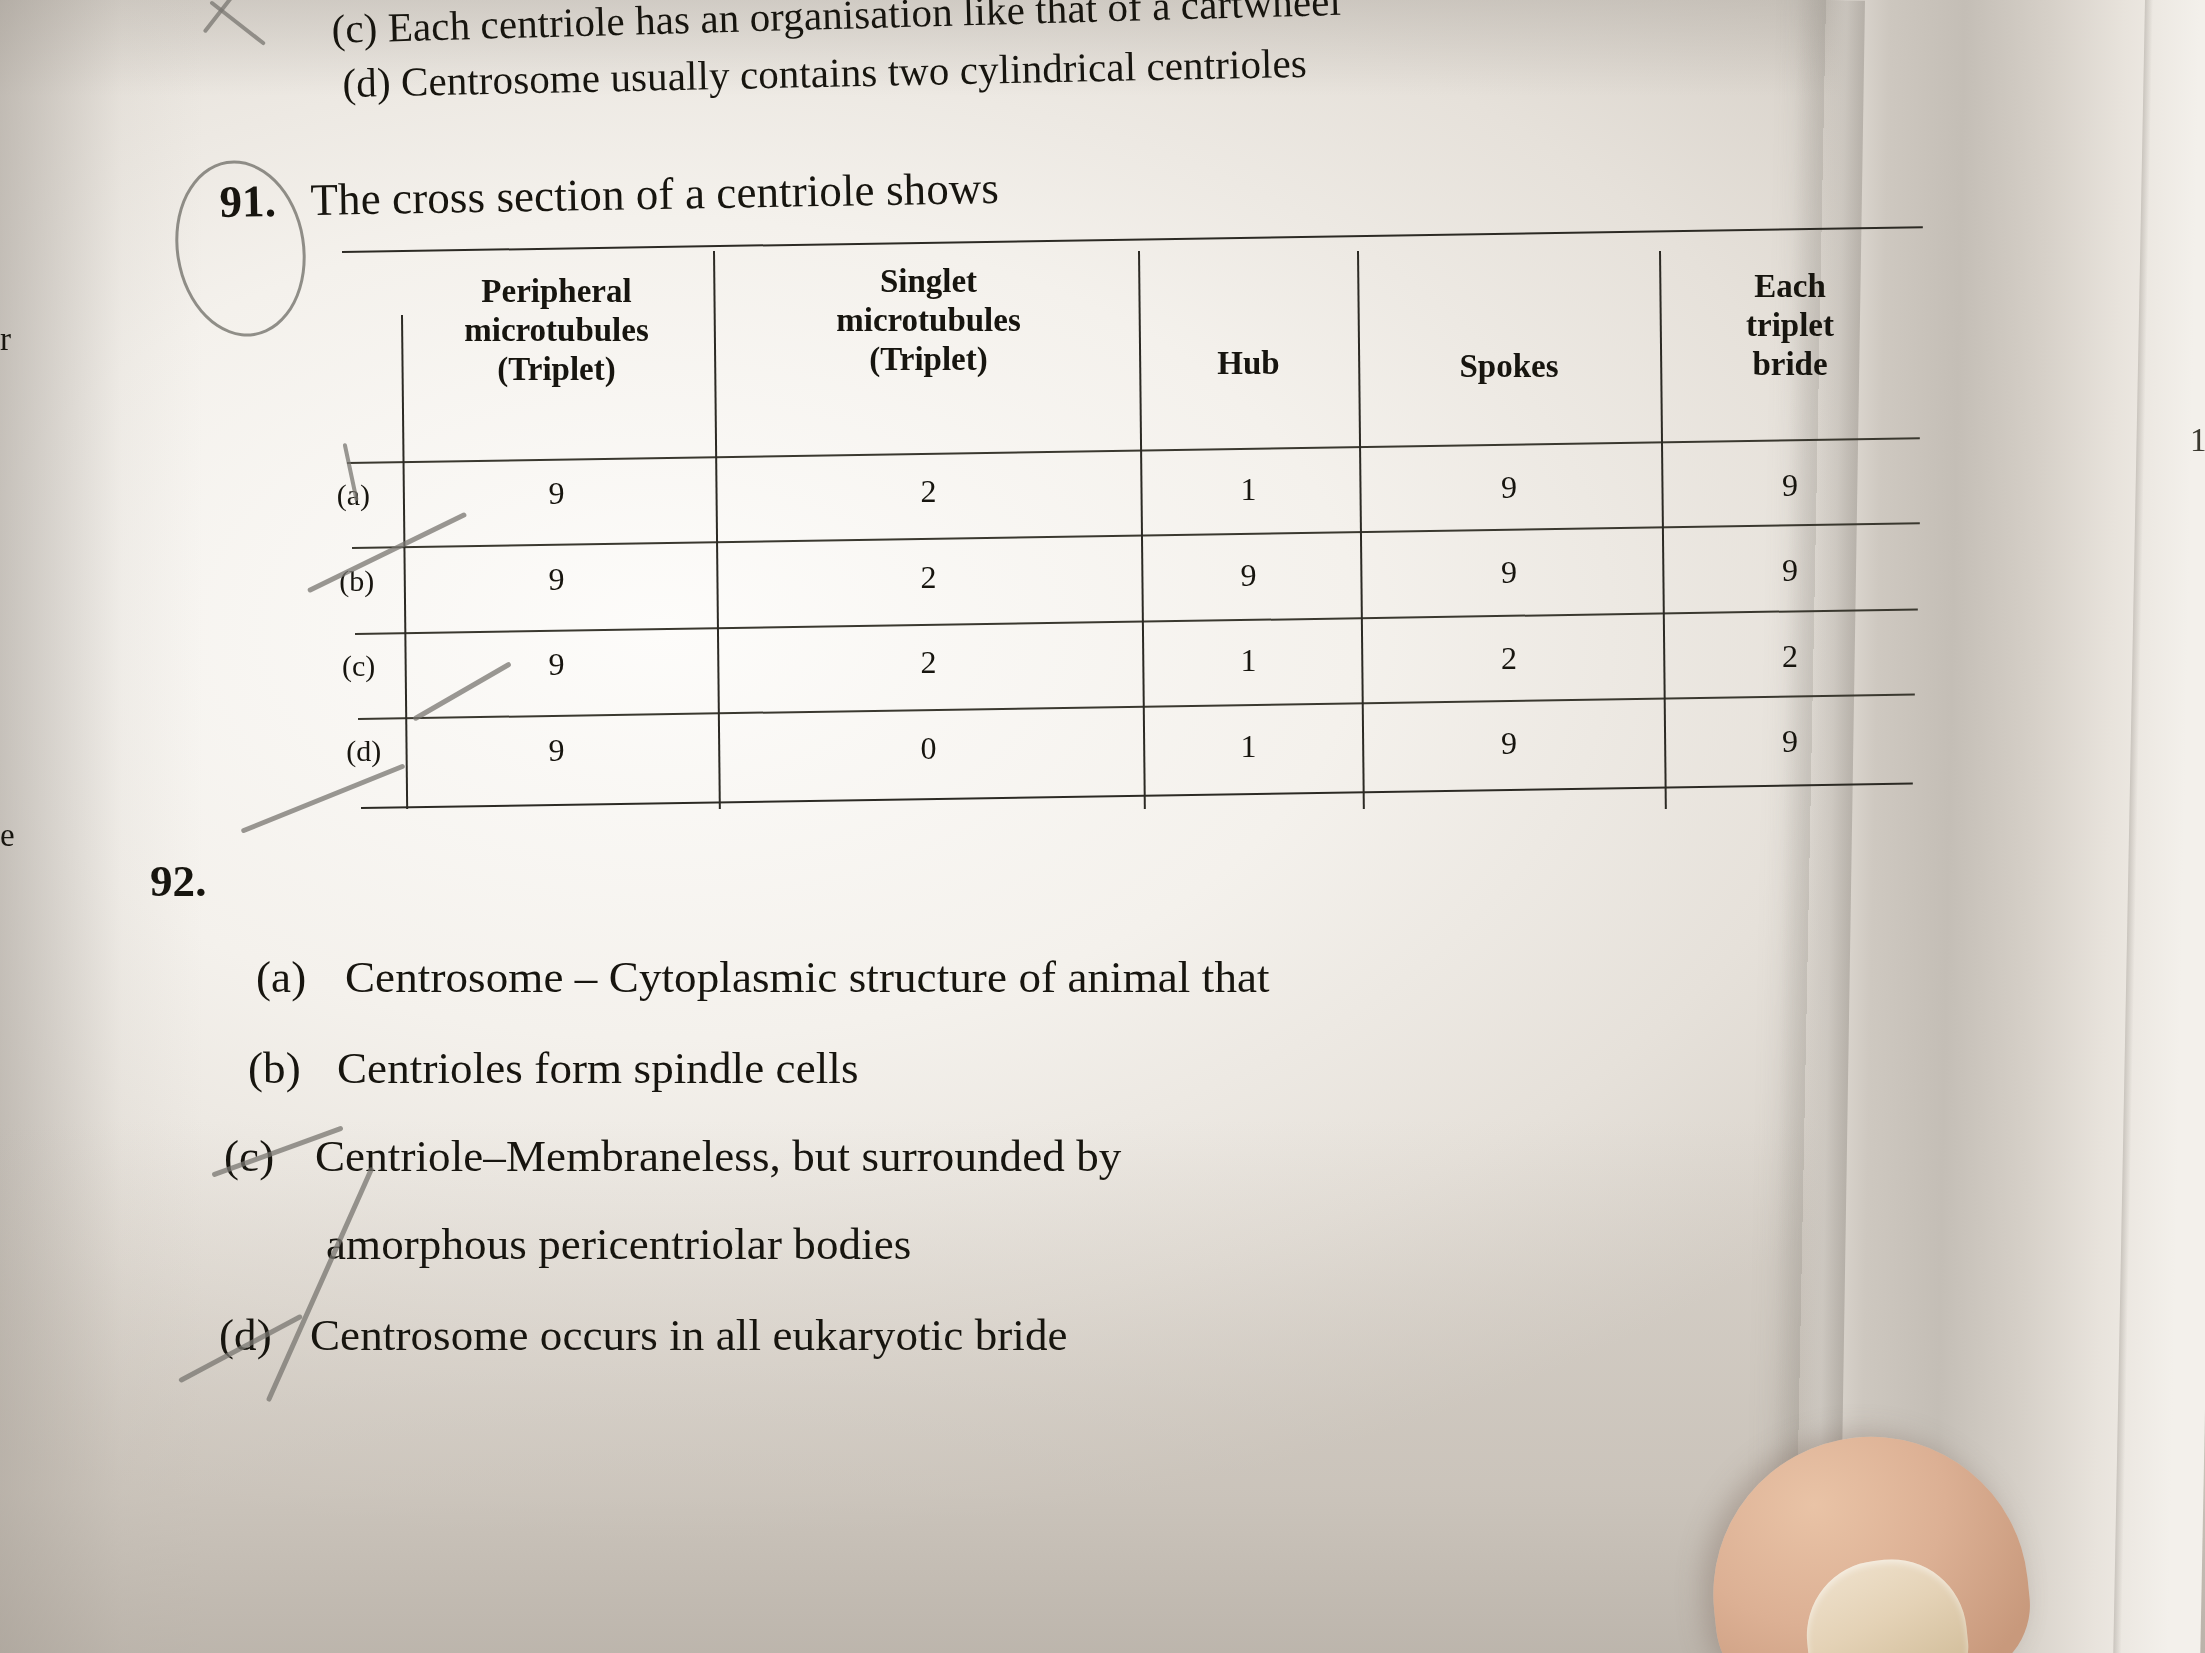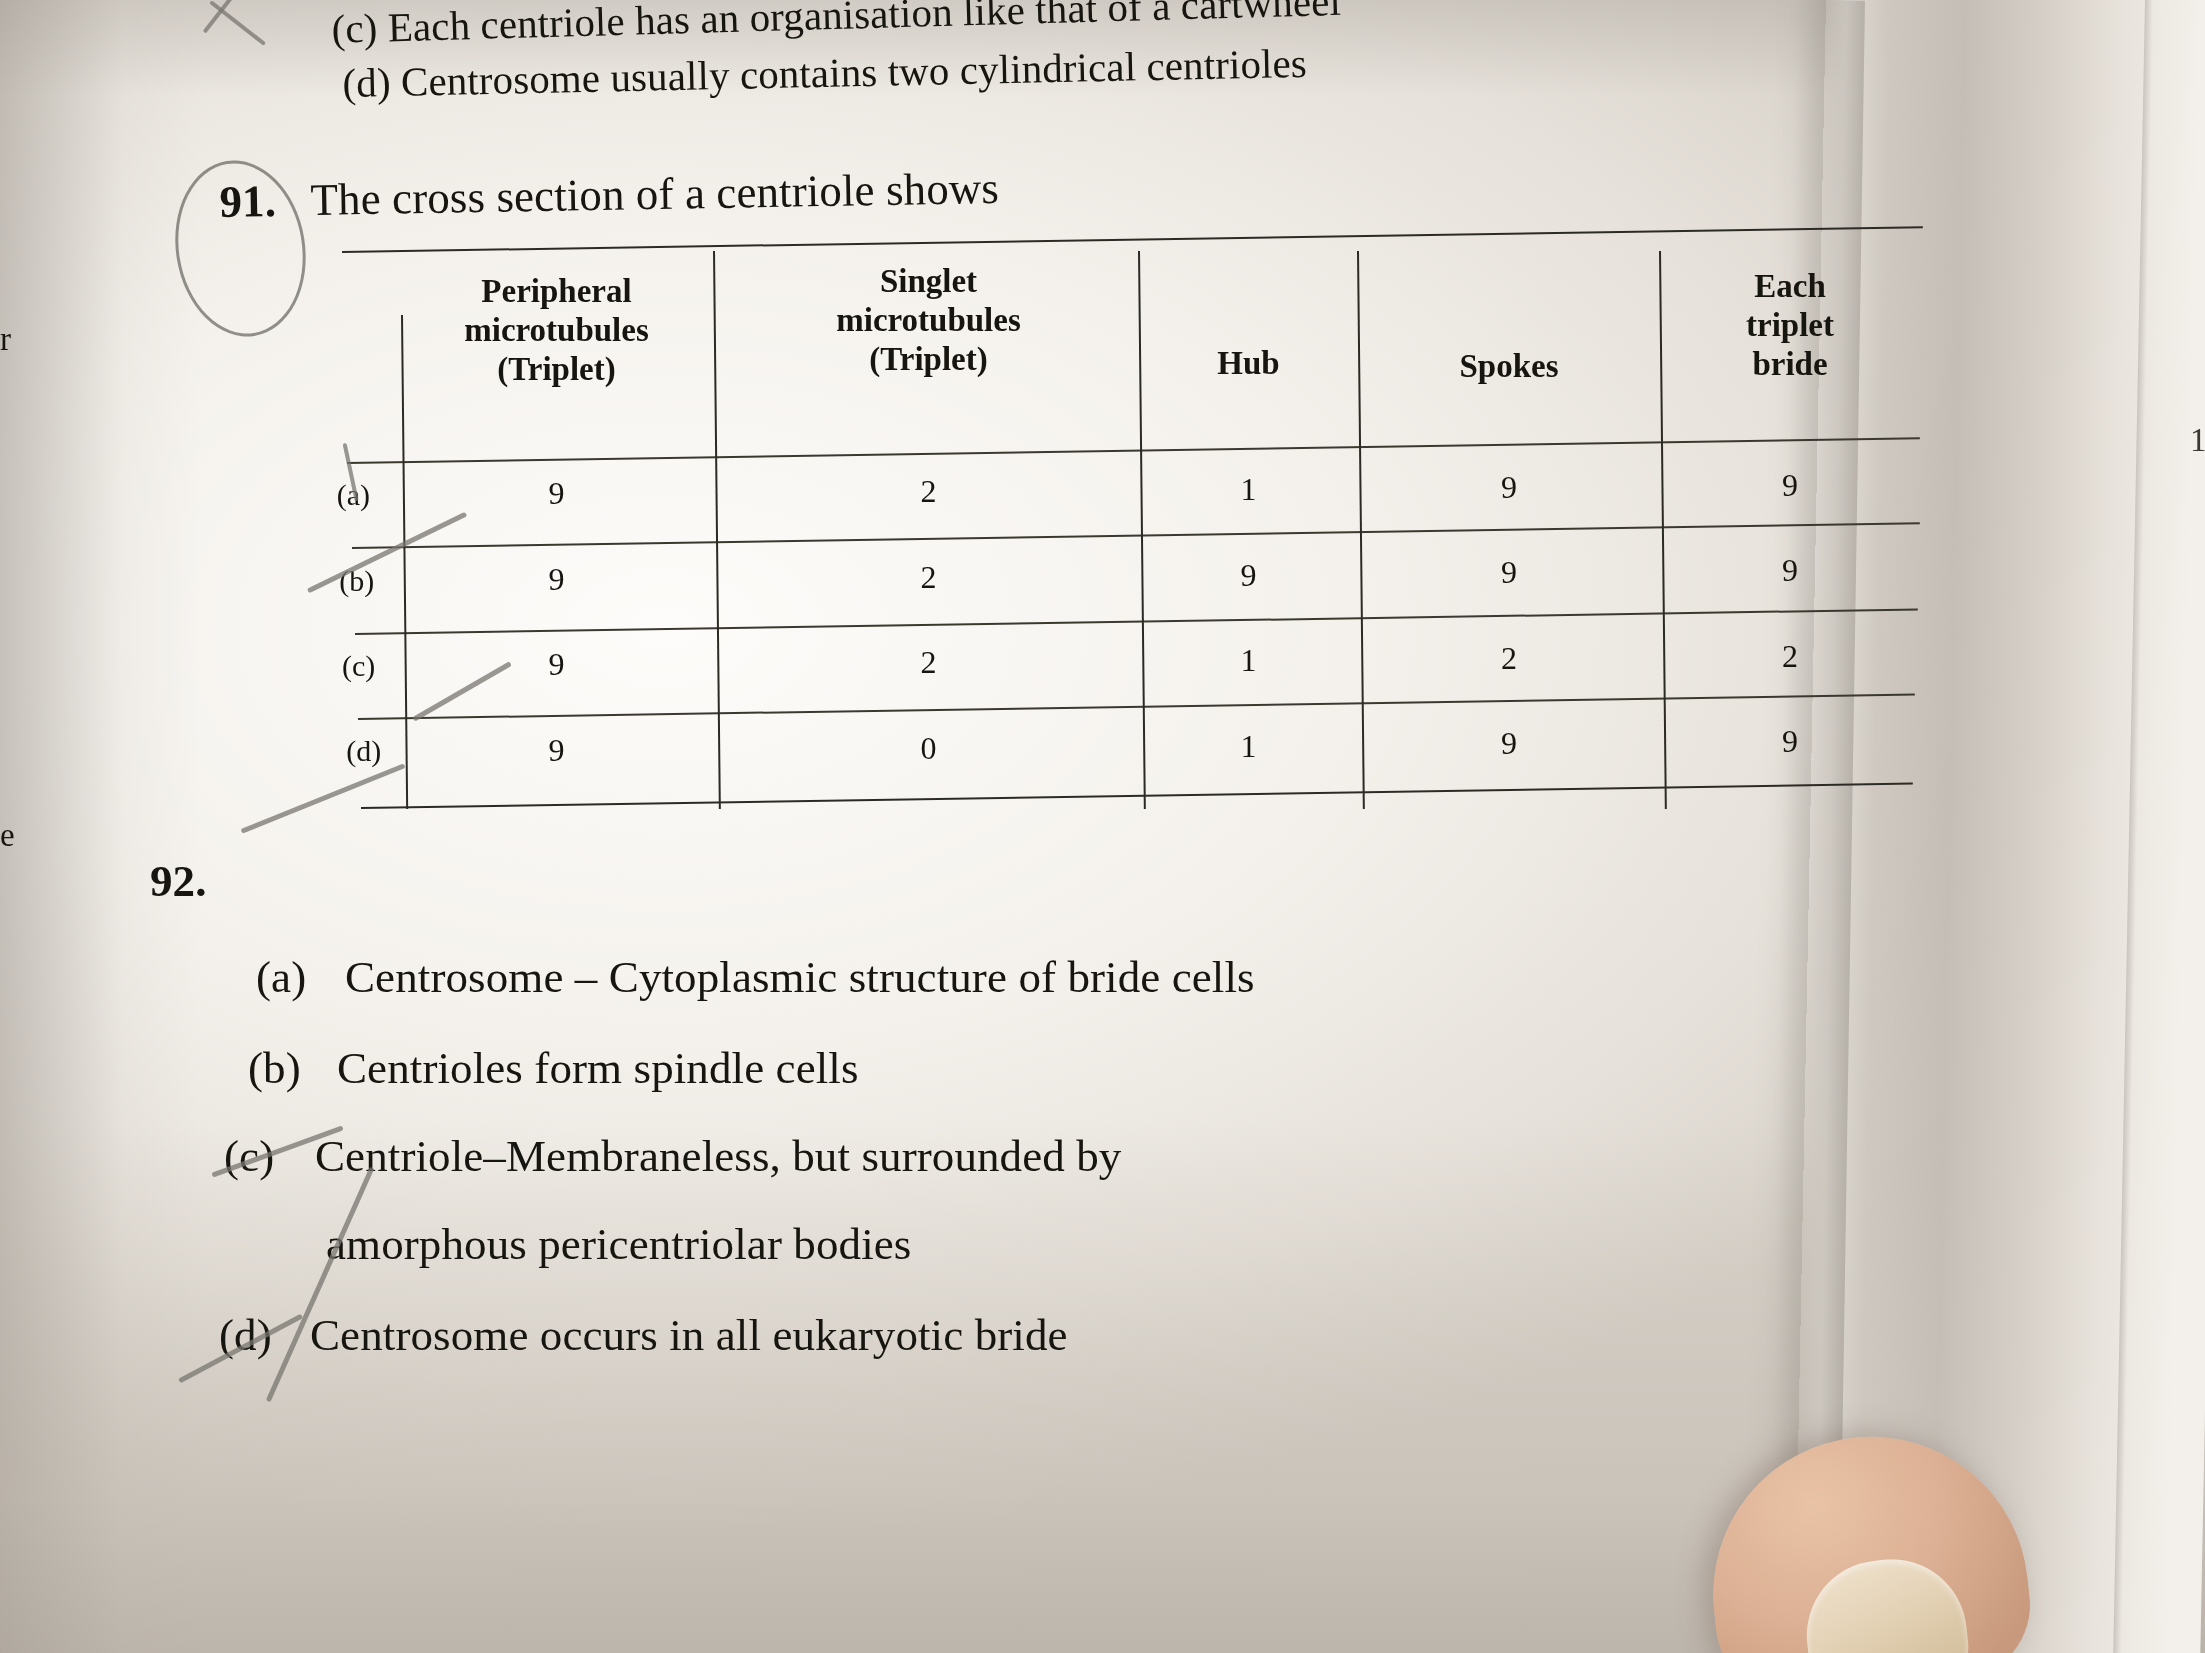--- a/index.html
+++ b/index.html
@@ -278,21 +278,21 @@
 
   <div class="pencil" style="left:299px; top:550px; width:176px; height:4.8px; transform: rotate(-26deg);"></div>
   <div class="pencil" style="left:321px; top:470px; width:59px; height:4.3px; transform: rotate(78deg);"></div>
   <div class="pencil" style="left:406px; top:689px; width:112px; height:4.8px; transform: rotate(-30deg);"></div>
   <div class="pencil" style="left:235px; top:796px; width:176px; height:4.8px; transform: rotate(-22deg);"></div>
 
   <div class="txt bold" style="left:150px; top:855px; font-size:45px;">92.</div>
 
 
   <div class="txt" style="left:256px; top:951px; font-size:45px;">(a)</div>
-  <div class="txt" style="left:345px; top:951px; font-size:45px;">Centrosome – Cytoplasmic structure of bride cells</div>
+  <div class="txt" style="left:345px; top:951px; font-size:45px;">Centrosome – Cytoplasmic structure of animal that</div>
 
   <div class="txt" style="left:248px; top:1042px; font-size:45px;">(b)</div>
   <div class="txt" style="left:337px; top:1042px; font-size:45px;">Centrioles form spindle cells</div>
 
   <div class="txt" style="left:224px; top:1130px; font-size:45px;">(c)</div>
   <div class="txt" style="left:326px; top:1218px; font-size:45px;">amorphous pericentriolar bodies</div>
   <div class="txt" style="left:315px; top:1130px; font-size:45px;">Centriole–Membraneless, but surrounded by</div>
 
   <div class="txt" style="left:219px; top:1309px; font-size:45px;">(d)</div>
   <div class="txt" style="left:310px; top:1309px; font-size:45px;">Centrosome occurs in all eukaryotic bride</div>

